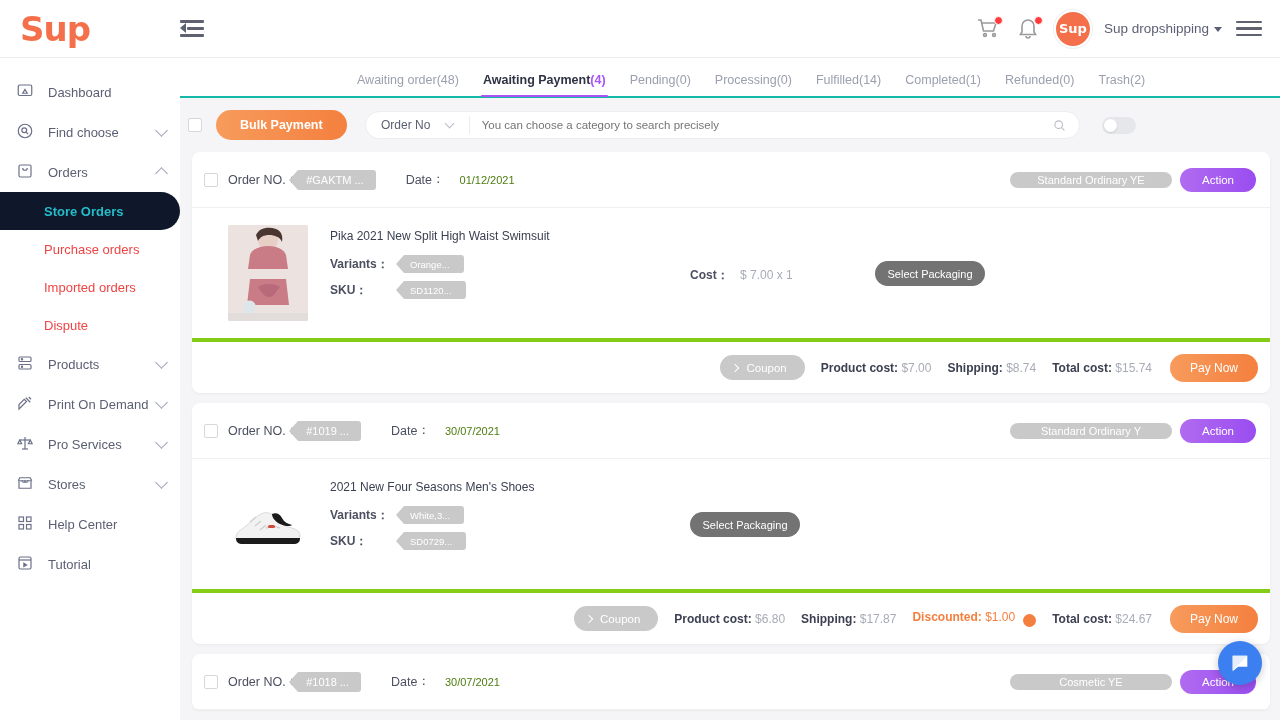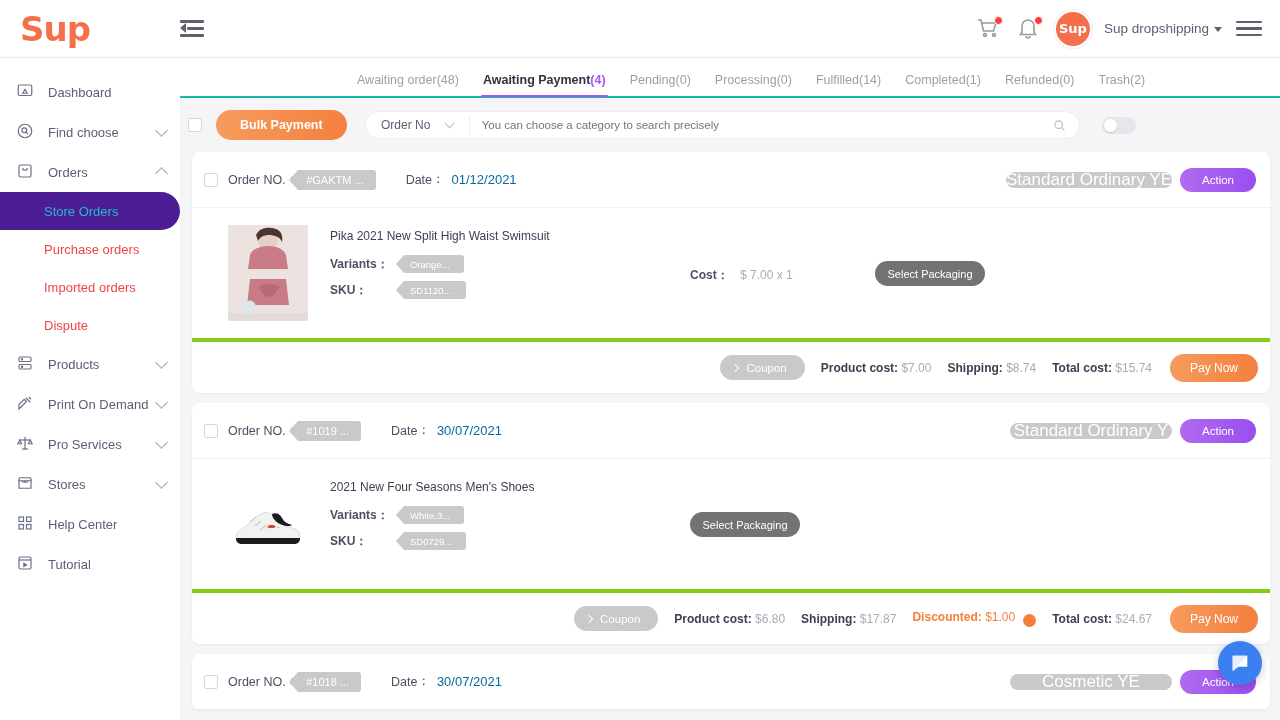--- a/index.html
+++ b/index.html
@@ -81,22 +81,22 @@
     margin-left: auto; width: 9px; height: 9px; border-right: 1.6px solid #9aa0b0;
     border-bottom: 1.6px solid #9aa0b0; transform: rotate(45deg); margin-top: -4px;
   }
   .nav-item .chev.up { transform: rotate(-135deg); margin-top: 3px; }
   .sub-item {
     height: 38px; display: flex; align-items: center;
     padding-left: 44px; font-size: 13px; color: #ef4444; cursor: pointer;
     margin: 0 0 0 0;
   }
   .sub-item.active {
-    background: #4c1d95; color: #25bcc9; border-radius: 0 20px 20px 0;
-    margin-right: 0px; font-weight: 400;
+    background: #0f172a; color: #25bcc9; border-radius: 0 20px 20px 0;
+    margin-right: 0px; font-weight: 700;
   }
 
   
   .main {
     position: absolute; top: 58px; left: 180px; width: 1100px; height: 662px;
     background: #f5f5f7; overflow: hidden;
   }
   .tabs {
     display: flex; align-items: flex-end; height: 40px;
     background: #ffffff; padding-left: 165px; gap: 0px;
@@ -164,25 +164,25 @@
     height: 20px; background: #c9c9c9; color: #fff; font-size: 11px;
     display: flex; align-items: center; padding: 0 12px 0 8px; position: relative;
     border-radius: 0 3px 3px 0; margin-right: 4px;
   }
   .tag::before {
     content: ""; position: absolute; left: -9px; top: 0; width: 0; height: 0;
     border-top: 10px solid transparent; border-bottom: 10px solid transparent;
     border-right: 9px solid #c9c9c9;
   }
   .datelbl { font-size: 12.5px; color: #4b4f60; font-weight: 500; margin-left: 26px; }
-  .dateval { font-size: 13px; color: #0369a1; margin-left: 7px; }
+  .dateval { font-size: 11px; color: #4d7c0f; margin-left: 15px; }
   .head-right { margin-left: auto; display: flex; align-items: center; gap: 8px; }
   .pill-grey {
     min-width: 162px; height: 16px; border-radius: 13px; background: #c9c9c9;
-    color: #fff; font-size: 17px; display: flex; align-items: center; justify-content: center;
+    color: #fff; font-size: 11px; display: flex; align-items: center; justify-content: center;
     cursor: pointer;
   }
   .pill-purple {
     width: 76px; height: 24px; border-radius: 13px;
     background: linear-gradient(90deg,#b06bf0,#9a4df0);
     color: #fff; font-size: 11.5px; display: flex; align-items: center; justify-content: center;
     cursor: pointer;
   }
 
   .card-body { display: flex; align-items: flex-start; padding: 17px 14px 17px 36px; }

